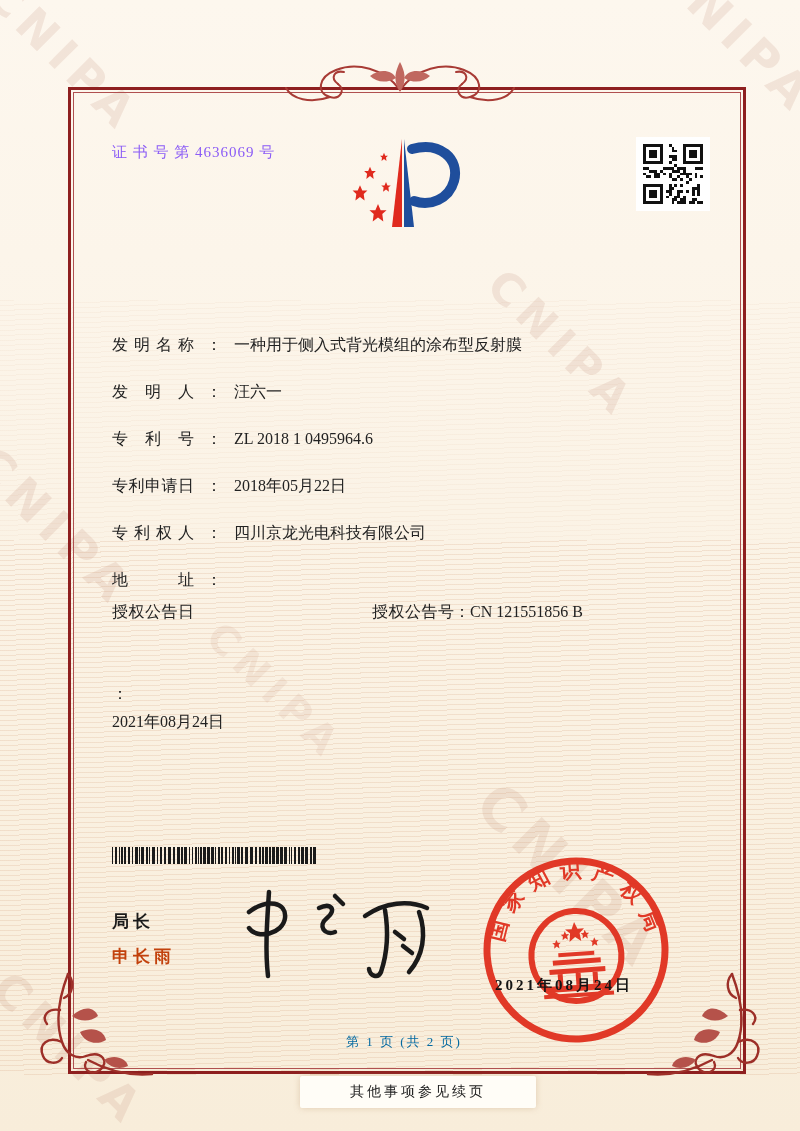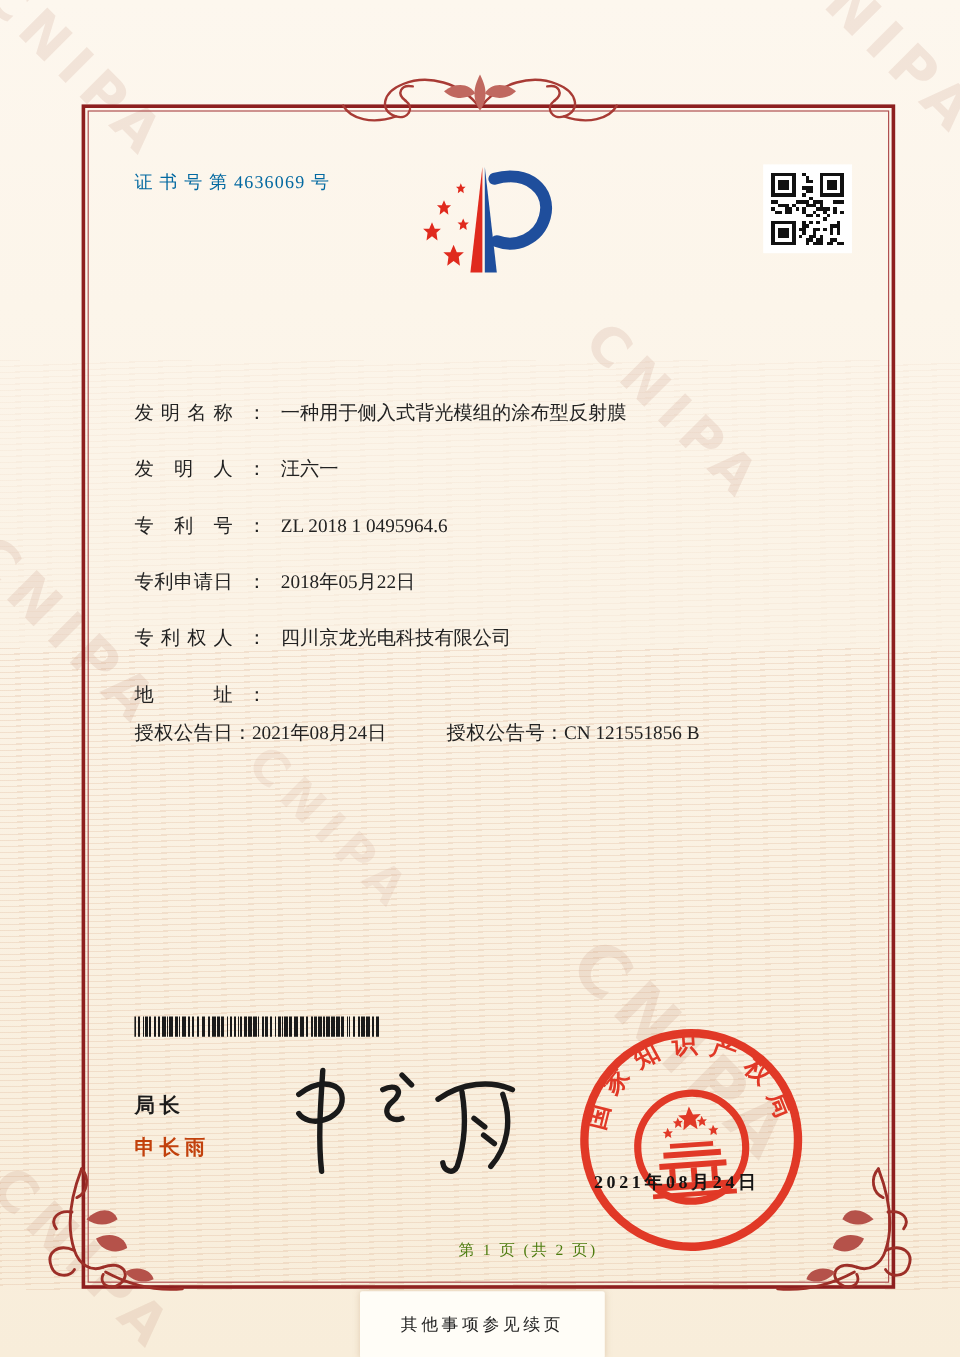--- a/index.html
+++ b/index.html
@@ -12,21 +12,21 @@
       transform:rotate(45deg);pointer-events:none;z-index:1;}
   
   .guilloche{position:absolute;left:0;width:800px;pointer-events:none;z-index:1;
       background:repeating-linear-gradient(178deg,rgba(208,150,112,.20) 0 1px,rgba(0,0,0,0) 1px 5px);}
   
   .frame-outer{position:absolute;left:68px;top:87px;width:672px;height:981px;
       border:3px solid #8e1f1f;z-index:2;}
   .frame-inner{position:absolute;left:2px;top:2px;right:2px;bottom:2px;
       border:1.5px solid #b05050;}
   .content{position:absolute;left:68px;top:87px;width:672px;height:981px;z-index:3;}
-  .certno{position:absolute;left:44px;top:56px;font-size:15px;letter-spacing:1px;color:#0369a1;}
+  .certno{position:absolute;left:44px;top:56px;font-size:15px;letter-spacing:1px;color:#8b5cf6;}
   .logo{position:absolute;left:266px;top:40px;width:136px;height:110px;}
   .qr{position:absolute;left:568px;top:50px;width:66px;height:66px;background:#fff;padding:4px;}
   .title{position:absolute;left:0;top:150px;width:672px;text-align:center;
       font-size:33px;font-weight:bold;letter-spacing:34px;text-indent:34px;color:#111;}
   .fields{position:absolute;left:44px;top:244px;width:600px;font-size:16px;line-height:28px;}
   .frow{display:flex;margin-bottom:19px;gap:12px;}
   .frow.tight{margin-bottom:0;}
   .flabel{display:inline-block;width:82px;text-align:justify;text-align-last:justify;
       flex:0 0 82px;white-space:nowrap;}
   .fcolon{flex:0 0 16px;}
@@ -36,28 +36,28 @@
   .paras{position:absolute;left:44px;top:572px;width:590px;font-size:15.5px;
       line-height:27px;color:#1c1c1c;}
   .paras p{margin:0;text-indent:2em;}
   .barcode{position:absolute;left:44px;top:760px;}
   .sig-title{position:absolute;left:44px;top:823px;font-family:Liberation Sans, sans-serif;
       font-size:17px;font-weight:bold;letter-spacing:4px;color:#1b1b1b;}
   .sig-name{position:absolute;left:44px;top:858px;font-family:"Liberation Sans","DejaVu Sans",sans-serif;
       font-size:17px;font-weight:bold;letter-spacing:4px;color:#c2410c;}
   .sig-svg{position:absolute;left:155px;top:795px;}
   .pageinfo{position:absolute;left:0;top:946px;width:672px;text-align:center;
-      font-size:13px;color:#4d7c0f;letter-spacing:2px;padding-left:36px;}
+      font-size:13px;color:#0369a1;letter-spacing:2px;}
   .seal{position:absolute;left:478px;top:852px;width:196px;height:196px;z-index:6;
       transform:rotate(-4deg);opacity:.95;}
   .sealdate{position:absolute;left:495px;top:976px;width:200px;z-index:7;
       font-size:15px;font-weight:bold;letter-spacing:3px;color:#141414;}
-  .continuation{position:absolute;left:300px;top:1076px;width:204px;z-index:4;
+  .continuation{position:absolute;left:300px;top:1076px;width:236px;z-index:4;
       background:#fffdf7;border-radius:2px;box-shadow:0 0 6px rgba(180,140,100,.35);
-      text-align:center;font-size:14px;letter-spacing:3px;padding:19px 0;color:#222;}
+      text-align:center;font-size:14px;letter-spacing:3px;padding:7px 0;color:#222;}
   .ornament-top{position:absolute;left:278px;top:48px;z-index:4;}
   .flourish{position:absolute;z-index:4;}
   .flourish.bl{left:28px;top:968px;}
   .flourish.br{left:642px;top:968px;transform:scaleX(-1);}
 </style>
 </head>
 <body>
 
 <div class="wm" style="left:-34px;top:28px;font-size:46px;">CNIPA</div>
 <div class="wm" style="left:636px;top:6px;font-size:48px;">CNIPA</div>
@@ -269,21 +269,21 @@
     <div class="frow">
       <span class="flabel">专利权人</span>
         <span class="fcolon">：</span>
       <span class="fvalue">四川京龙光电科技有限公司</span>
     </div>
     <div class="frow tight">
       <span class="flabel">地址</span>
         <span class="fcolon">：</span>
     </div>
     <div class="grantrow">
-      <span style="display:flex;">
+      <span style="display:flex;flex-direction:column;">
         <span class="flabel">授权公告日</span>
           <span class="fcolon">：</span>
         <span>2021年08月24日</span>
       </span>
       <span class="grant2">
         <span class="flabel">授权公告号</span>
           <span class="fcolon">：</span>
         <span>CN 121551856 B</span>
       </span>
     </div>

